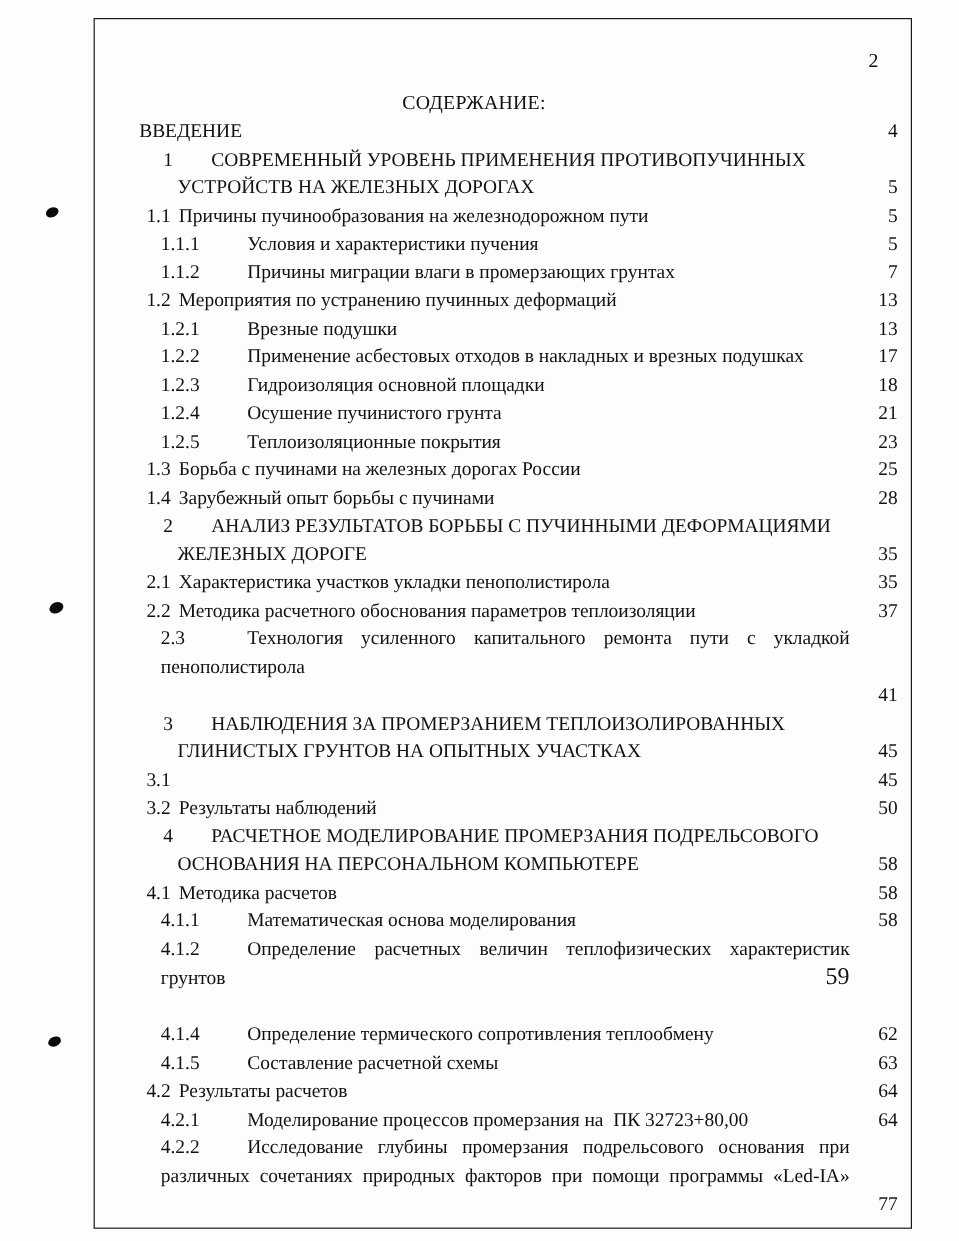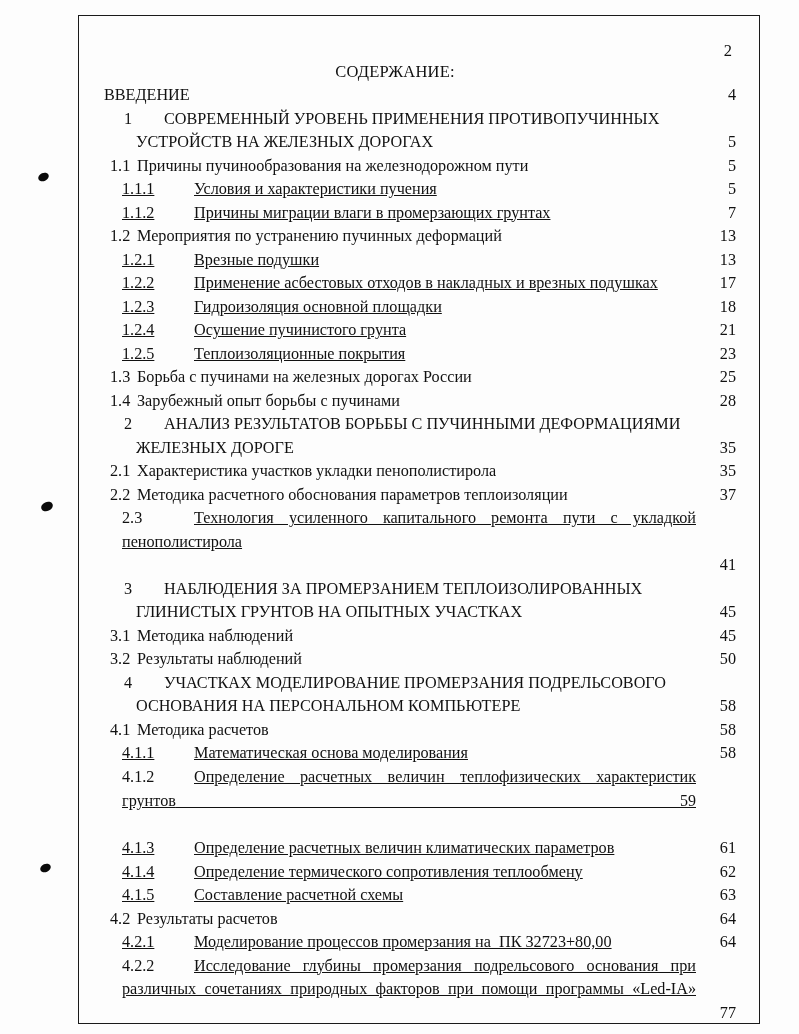--- a/index.html
+++ b/index.html
@@ -60,32 +60,33 @@
     font-size: 16.5px;
     padding-right: 4px;
     height: 22px;
     line-height: 22px;
   }
 
   .doc-title {
     text-align: center;
     font-size: 16.5px;
     letter-spacing: 0.2px;
-    margin-top: 0;
+    margin-top: 14px;
     margin-bottom: 2px;
     padding-right: 42px;
   }
 
   
   .toc-row {
     display: flex;
     align-items: flex-start;
     font-size: 16.2px;
     line-height: 23.5px;
     width: 100%;
+    margin-left: 12px;
   }
   .toc-body {
     flex: 1 1 auto;
     min-width: 0;
   }
   .toc-page {
     flex: 0 0 auto;
     width: 40px;
     text-align: right;
     font-size: 16.2px;
@@ -125,21 +126,20 @@
   .lvl2 .toc-body {
     padding-left: 14px;
     display: flex;
   }
   .lvl2 .num { width: 27px; }
 
   
   .lvl3 .toc-body {
     padding-left: 26px;
     display: flex;
-    text-decoration: underline;
   }
   .lvl3 .num { width: 72px; }
 
   
   .justified .toc-body {
     display: block;
     text-align: justify;
     text-justify: inter-word;
   }
   .justified .num {
@@ -154,21 +154,21 @@
   .entry-2-3 .toc-body { padding-left: 26px; }
   .entry-2-3 .num { width: 72px; }
 
   .entry-4-1-2 .toc-body { padding-left: 26px; }
   .entry-4-1-2 .num { width: 72px; }
 
   .entry-4-2-2 .toc-body { padding-left: 26px; }
   .entry-4-2-2 .num { width: 72px; }
 
   .inline-page {
-    font-size: 16px;
+    font-size: 20px;
   }
 </style>
 </head>
 <body>
 
 <div class="page-scan">
 
   <div class="page-frame"></div>
 
   <div class="punch-mark punch-1"></div>
@@ -319,36 +319,35 @@
       <div class="toc-body">
         <span class="chap-line"><span class="chap-num">3</span><span>НАБЛЮДЕНИЯ ЗА ПРОМЕРЗАНИЕМ ТЕПЛОИЗОЛИРОВАННЫХ</span></span>
         <span class="chap-line chap-line-3">ГЛИНИСТЫХ ГРУНТОВ НА ОПЫТНЫХ УЧАСТКАХ</span>
       </div>
       <div class="toc-page" style="align-self:flex-end;">45</div>
     </div>
 
     <div class="toc-row lvl2">
       <div class="toc-body">
         <span class="num">3.1</span>
-          <span class="label">Методика наблюдений</span>
       </div>
       <div class="toc-page">45</div>
     </div>
 
     <div class="toc-row lvl2">
       <div class="toc-body">
         <span class="num">3.2</span>
           <span class="label">Результаты наблюдений</span>
       </div>
       <div class="toc-page">50</div>
     </div>
 
     <div class="toc-row lvl1">
       <div class="toc-body">
-        <span class="chap-line"><span class="chap-num">4</span><span>УЧАСТКАХ МОДЕЛИРОВАНИЕ ПРОМЕРЗАНИЯ ПОДРЕЛЬСОВОГО</span></span>
+        <span class="chap-line"><span class="chap-num">4</span><span>РАСЧЕТНОЕ МОДЕЛИРОВАНИЕ ПРОМЕРЗАНИЯ ПОДРЕЛЬСОВОГО</span></span>
         <span class="chap-line chap-line-3">ОСНОВАНИЯ НА ПЕРСОНАЛЬНОМ КОМПЬЮТЕРЕ</span>
       </div>
       <div class="toc-page" style="align-self:flex-end;">58</div>
     </div>
 
     <div class="toc-row lvl2">
       <div class="toc-body">
         <span class="num">4.1</span>
           <span class="label">Методика расчетов</span>
       </div>
@@ -364,27 +363,20 @@
     </div>
 
     <div class="toc-row lvl3 justified entry-4-1-2">
       <div class="toc-body">
         <span class="num">4.1.2</span><span class="label">Определение расчетных величин теплофизических характеристик грунтов</span>
         <span class="inline-page">59</span>
       </div>
       <div class="toc-page"></div>
     </div>
 
-    <div class="toc-row lvl3">
-      <div class="toc-body">
-        <span class="num">4.1.3</span>
-          <span class="label">Определение расчетных величин  климатических параметров</span>
-      </div>
-      <div class="toc-page">61</div>
-    </div>
 
     <div class="toc-row lvl3">
       <div class="toc-body">
         <span class="num">4.1.4</span>
           <span class="label">Определение термического сопротивления теплообмену</span>
       </div>
       <div class="toc-page">62</div>
     </div>
 
     <div class="toc-row lvl3">

